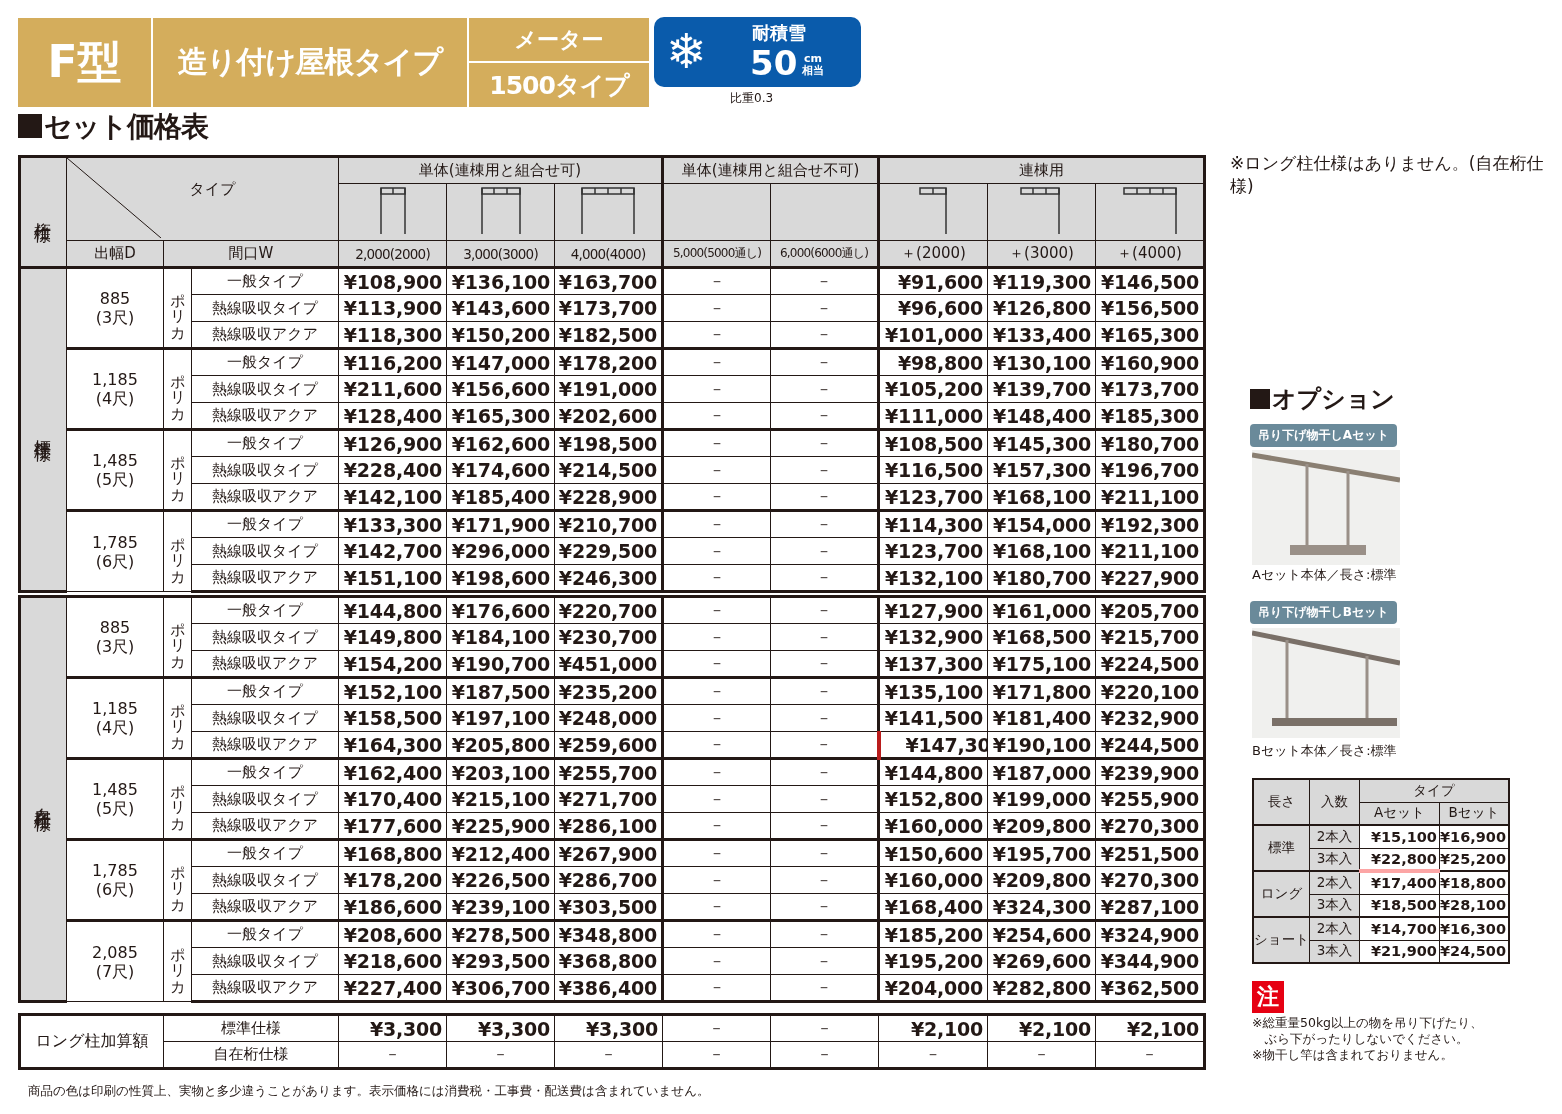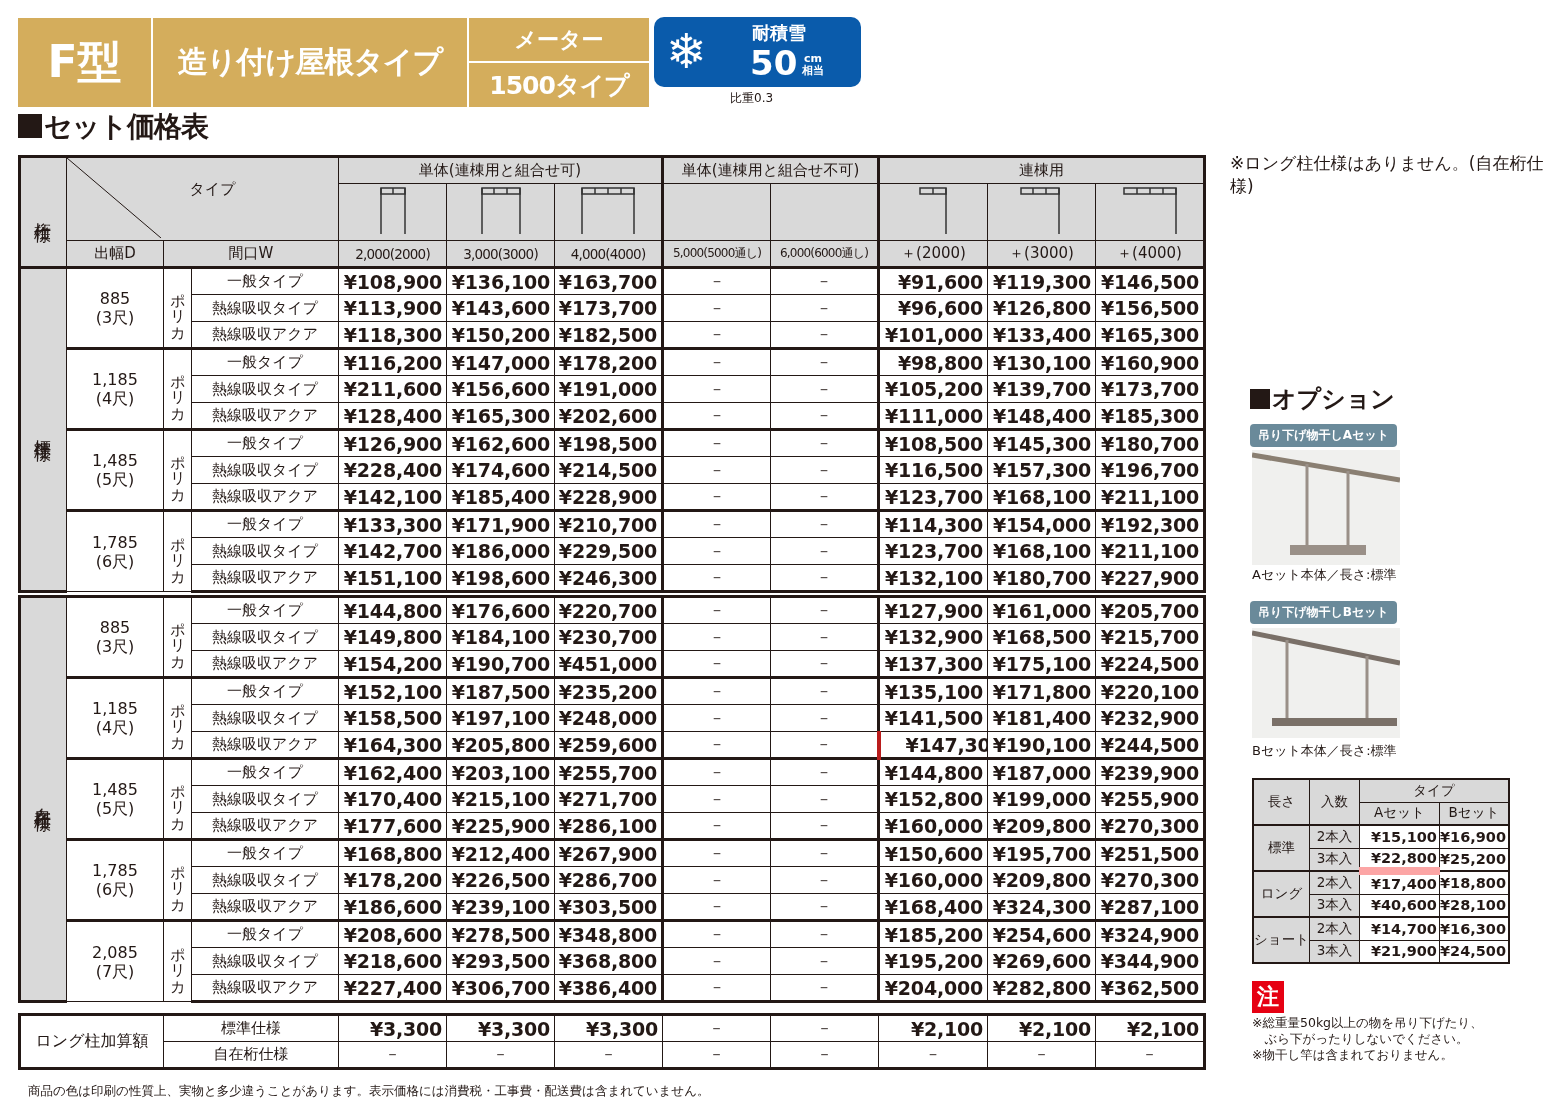--- a/index.html
+++ b/index.html
@@ -286,21 +286,21 @@
         <td class="price" style="">¥210,700</td>
         <td class="dash" style="border-left:3px solid #231815;">－</td>
         <td class="dash" style="">－</td>
         <td class="price" style="border-left:3px solid #231815;">¥114,300</td>
         <td class="price" style="">¥154,000</td>
         <td class="price" style="border-right:3px solid #231815;">¥192,300</td>
       </tr>
       <tr class="">
         <td>熱線吸収タイプ</td>
         <td class="price" style="">¥142,700</td>
-        <td class="price" style="">¥186,000</td>
+        <td class="price" style="">¥296,000</td>
         <td class="price" style="">¥229,500</td>
         <td class="dash" style="border-left:3px solid #231815;">－</td>
         <td class="dash" style="">－</td>
         <td class="price" style="border-left:3px solid #231815;">¥123,700</td>
         <td class="price" style="">¥168,100</td>
         <td class="price" style="border-right:3px solid #231815;">¥211,100</td>
       </tr>
       <tr class="">
         <td style="border-bottom: 3px solid rgb(35, 24, 21);">熱線吸収アクア</td>
         <td class="price" style="border-bottom: 3px solid rgb(35, 24, 21);">¥151,100</td>
@@ -603,26 +603,26 @@
         <td class="p" style="border-top:2px solid #231815;">¥16,900</td>
       </tr>
       <tr>
         <td class="hd" style="">3本入</td>
         <td class="p" style="">¥22,800</td>
         <td class="p" style="">¥25,200</td>
       </tr>
       <tr>
         <td class="hd" rowspan="2" style="border-top:2px solid #231815;">ロング</td>
         <td class="hd" style="border-top:2px solid #231815;">2本入</td>
-        <td class="p" style="border-top:8px solid #fca5a5;margin-top:46px;">¥17,400</td>
+        <td class="p" style="border-top:4px solid #fca5a5;margin-top:46px;">¥17,400</td>
         <td class="p" style="border-top:2px solid #231815;">¥18,800</td>
       </tr>
       <tr>
         <td class="hd" style="">3本入</td>
-        <td class="p" style="">¥40,600</td>
+        <td class="p" style="">¥18,500</td>
         <td class="p" style="">¥28,100</td>
       </tr>
       <tr>
         <td class="hd" rowspan="2" style="border-top:2px solid #231815;">ショート</td>
         <td class="hd" style="border-top:2px solid #231815;">2本入</td>
         <td class="p" style="border-top:2px solid #231815;">¥14,700</td>
         <td class="p" style="border-top:2px solid #231815;">¥16,300</td>
       </tr>
       <tr>
         <td class="hd" style="">3本入</td>

